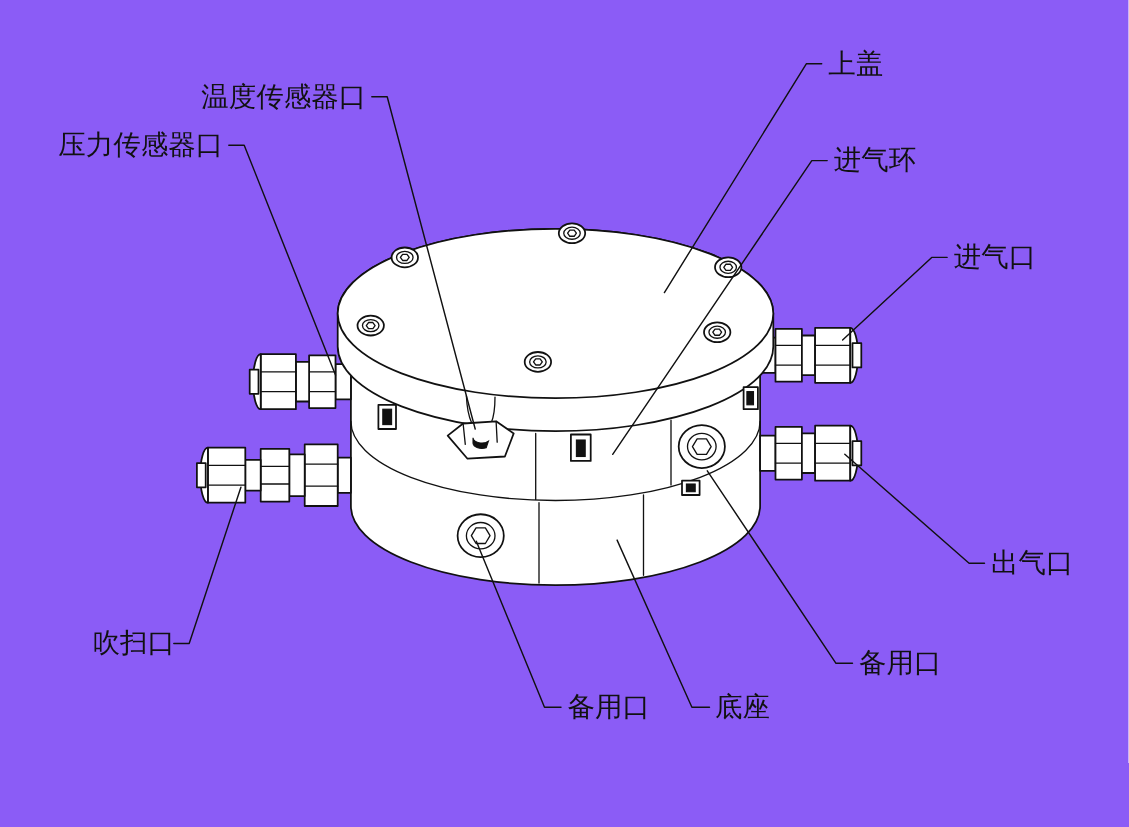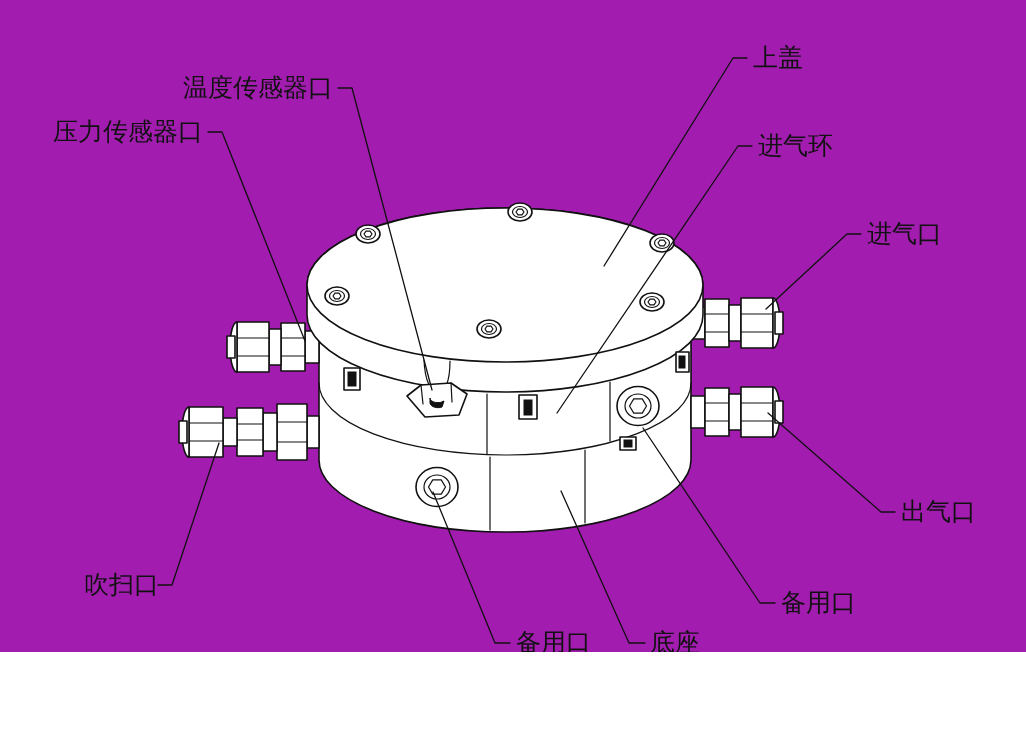--- a/index.html
+++ b/index.html
@@ -1,16 +1,16 @@
 <!DOCTYPE html>
 <html><head>
 <meta charset="utf-8">
 <style>
   html,body{margin:0;padding:0;background:#ffffff;}
-  .page{position:relative;width:1026px;height:652px;background:#a21caf;overflow:hidden;}
+  .page{position:relative;width:1026px;height:752px;background:#8b5cf6;overflow:hidden;}
   svg{display:block;}
   .part{fill:#ffffff;stroke:#111111;stroke-width:1.6;stroke-linejoin:round;stroke-linecap:round;}
   .thin{fill:none;stroke:#111111;stroke-width:1.2;stroke-linejoin:round;stroke-linecap:round;}
   .dark{fill:#111111;stroke:#111111;stroke-width:1;}
   .leader{fill:none;stroke:#111111;stroke-width:1.3;stroke-linejoin:round;stroke-linecap:round;}
   text.lbl{font-family:"DejaVu Serif","Liberation Serif",serif;font-size:25px;fill:#111111;}
 </style>
 </head>
 <body>
 

